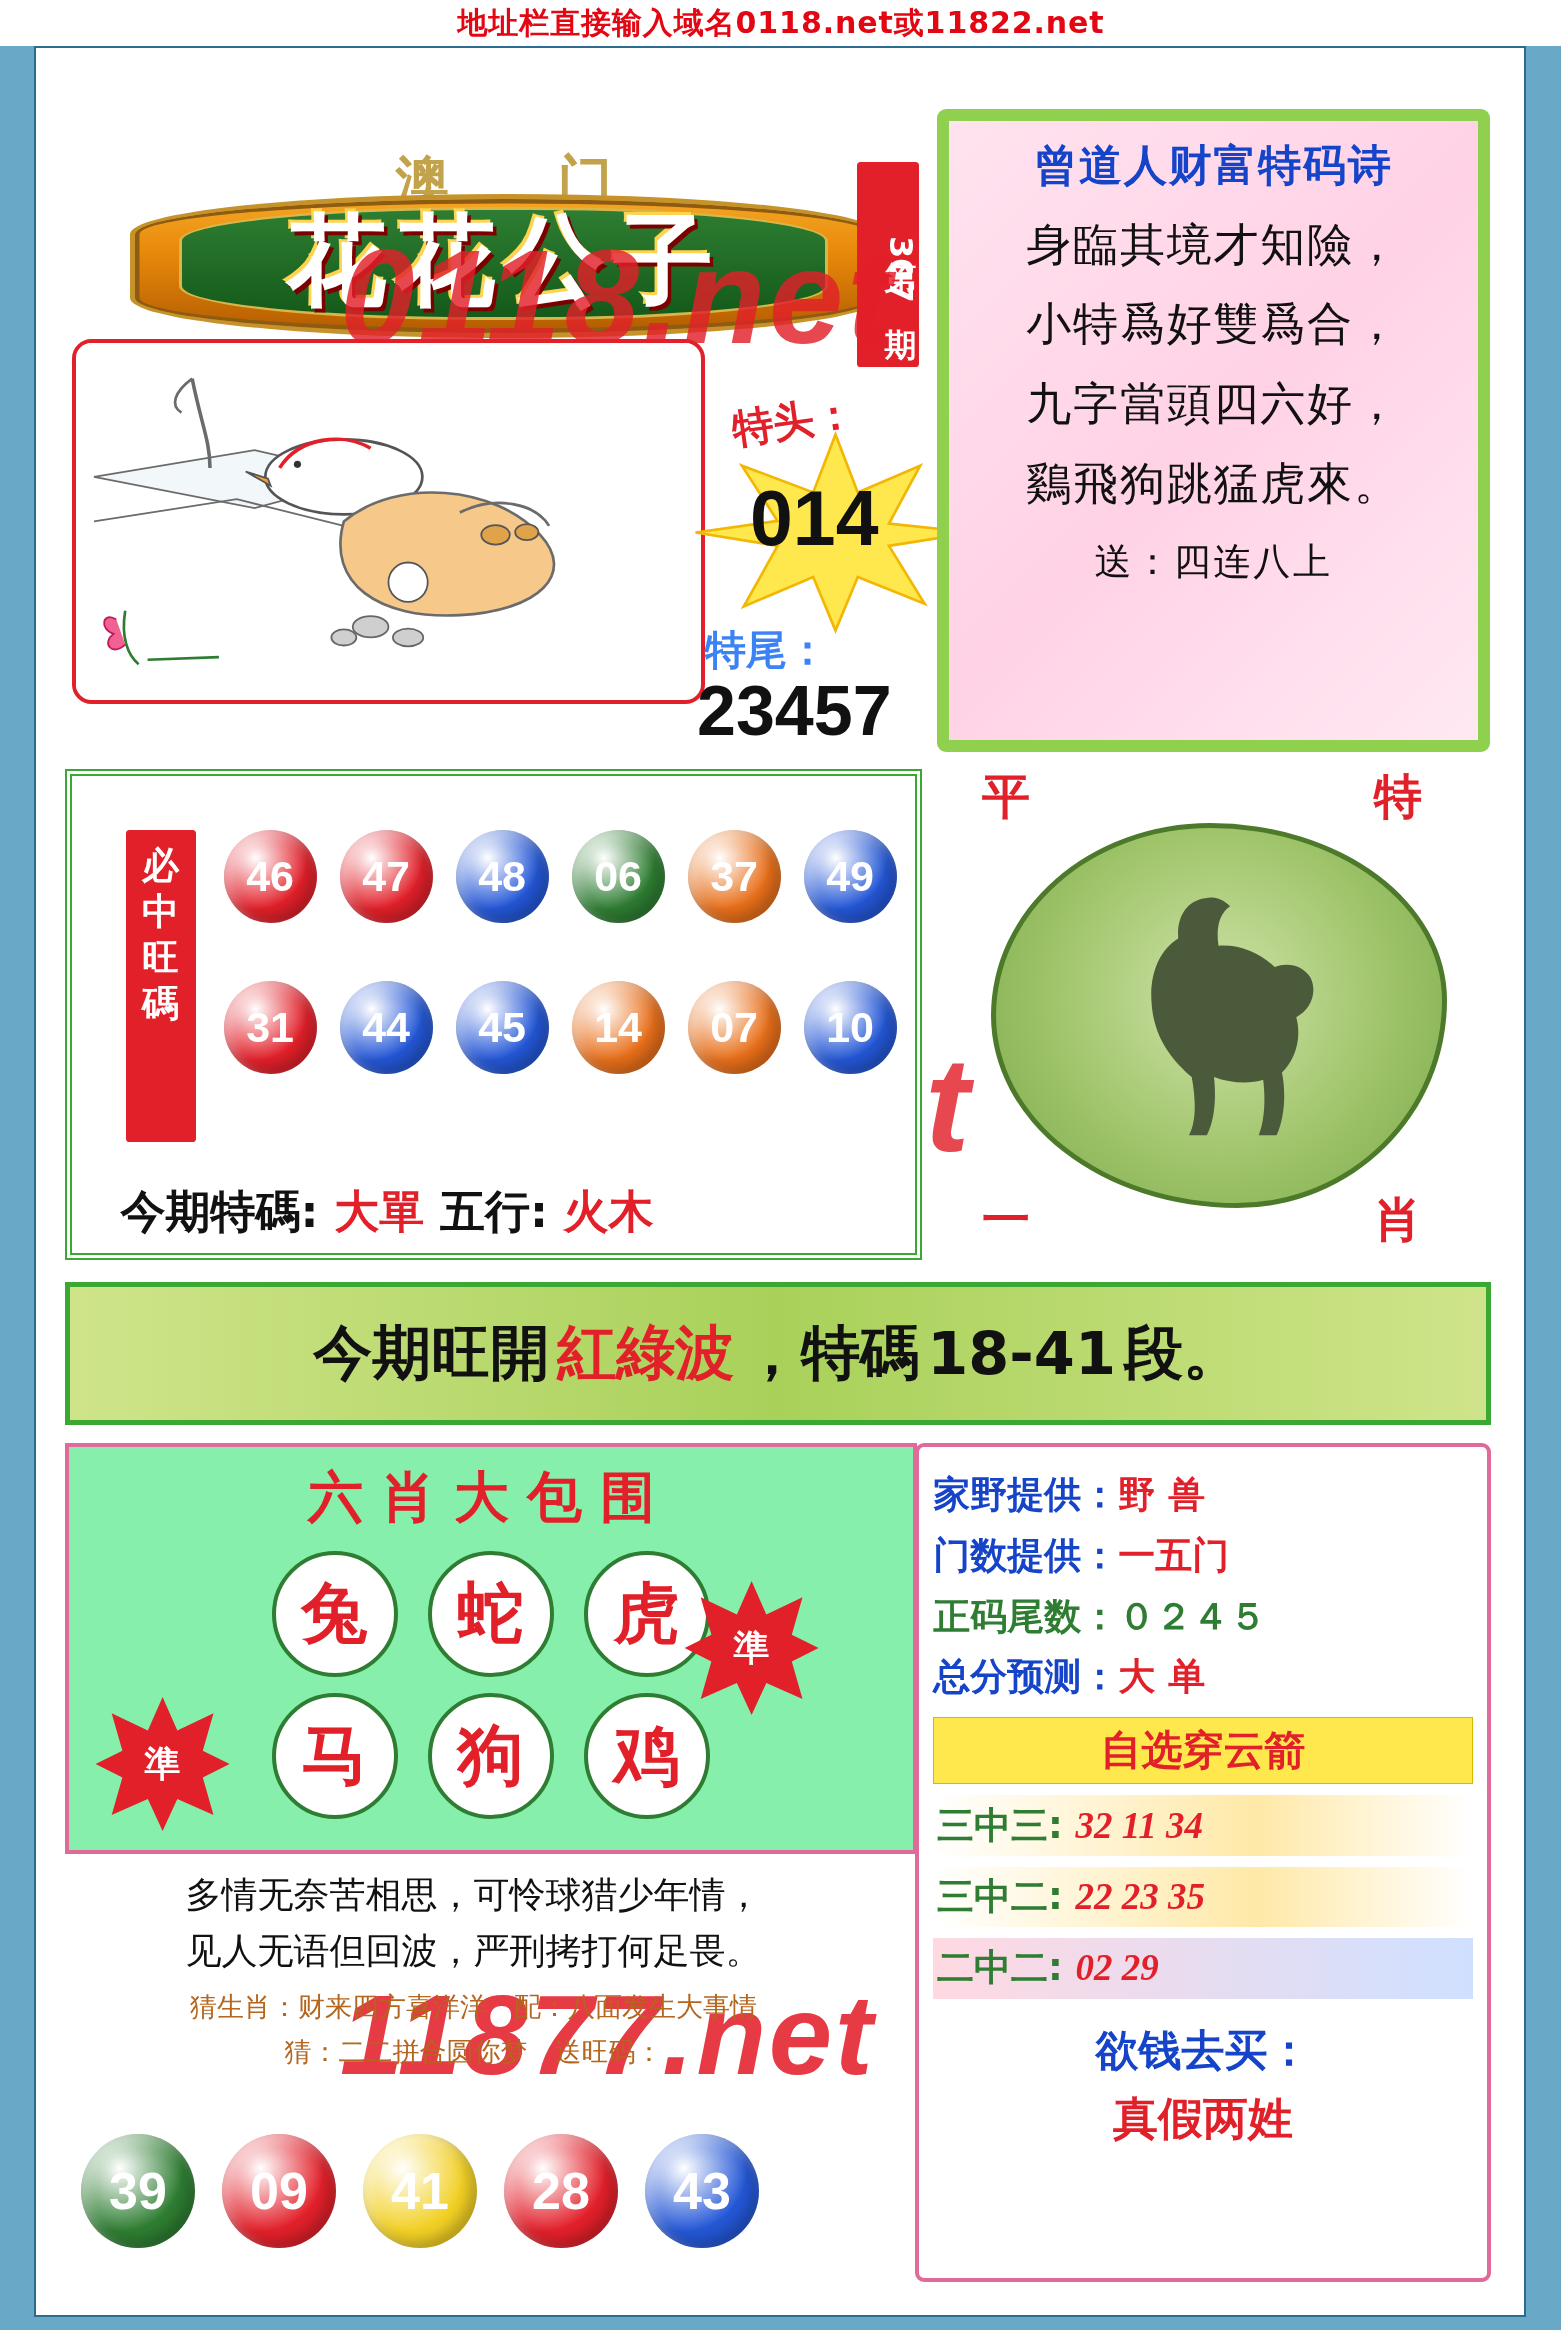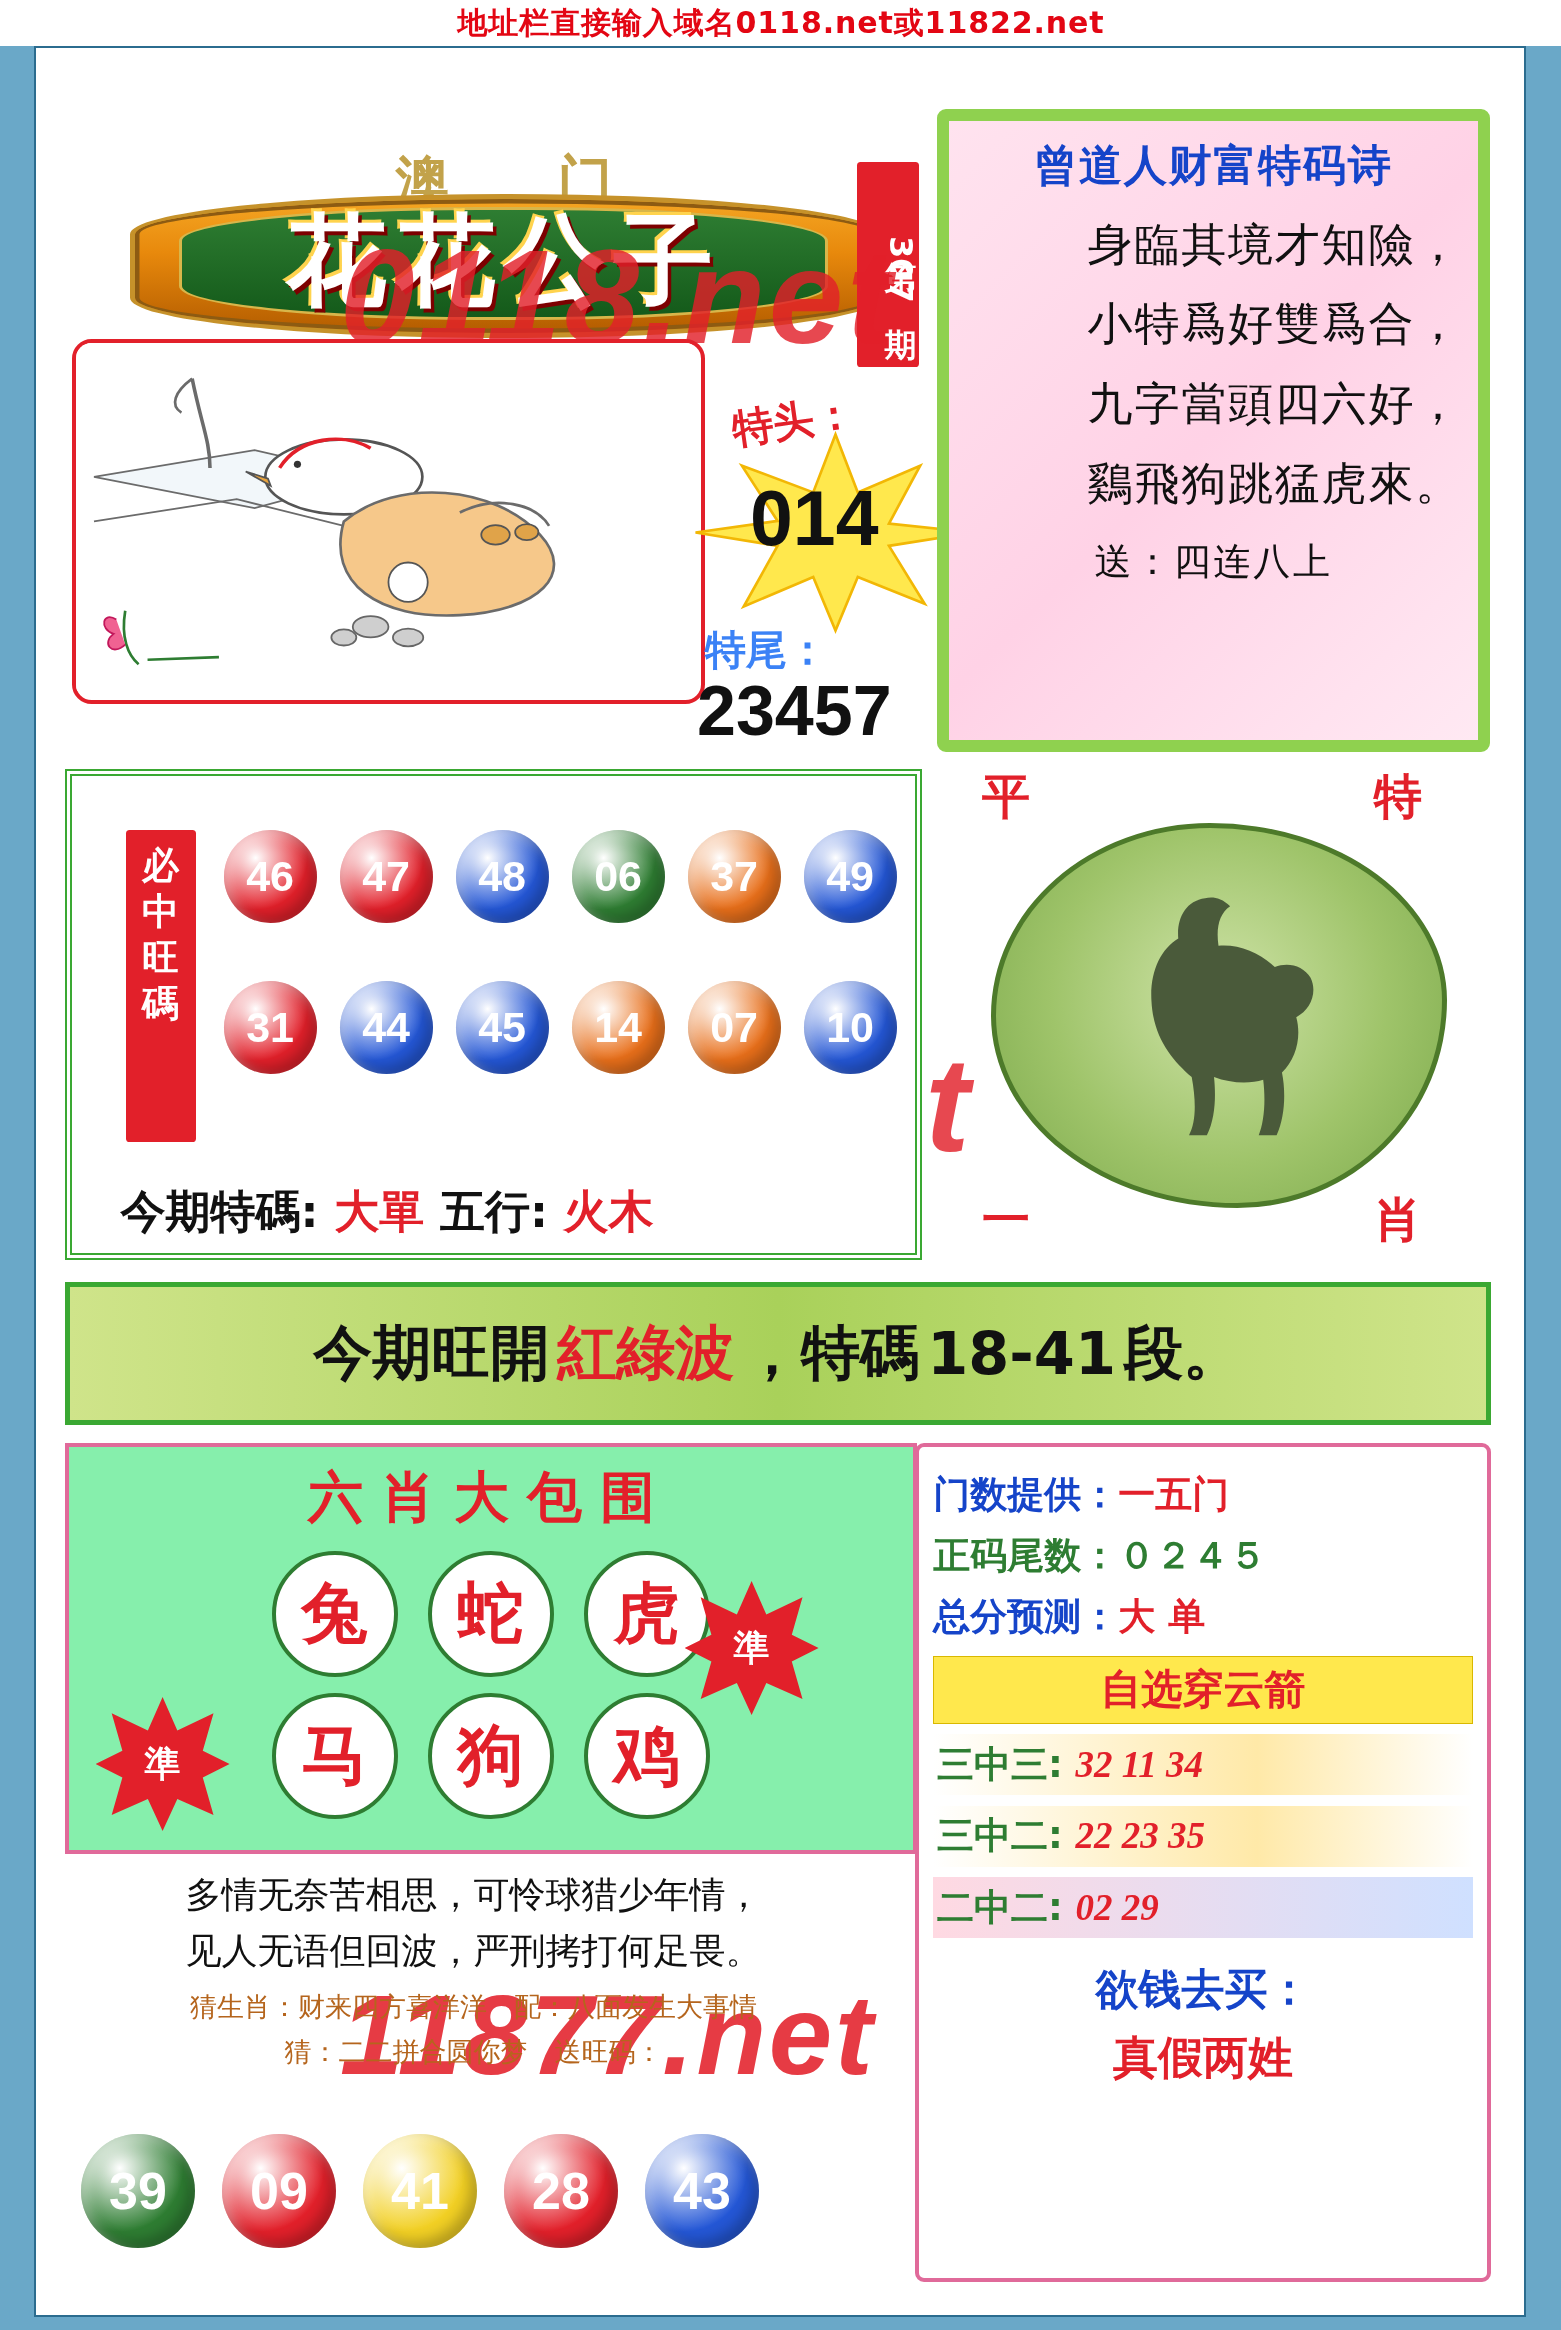--- a/index.html
+++ b/index.html
@@ -120,21 +120,21 @@
     border:12.5px solid #8fd14f;border-radius:9px;
     background:linear-gradient(135deg,#ffe3ef 0%,#ffd2e6 50%,#ffe9f3 100%);
     box-sizing:border-box;padding:12.5px 16px;
   }
   .poem-title{
     color:#1544c9;font-size:43px;font-weight:bold;text-align:center;
     letter-spacing:1.8px;margin-top:3.6px;
     font-family:"DejaVu Serif",serif;
   }
   .poem-line{
-    color:#111;font-size:45px;text-align:right;margin-top:19.6px;letter-spacing:1.8px;
+    color:#111;font-size:45px;text-align:center;margin-top:19.6px;letter-spacing:1.8px;
     font-family:"DejaVu Serif",serif;
   }
   .poem-foot{
     color:#111;font-size:37px;text-align:center;margin-top:23px;letter-spacing:2.7px;
     font-family:"DejaVu Serif",serif;
   }
 
   
   .num-panel{
     position:absolute;left:19.6px;top:714px;width:857px;height:491px;
@@ -383,20 +383,23 @@
   <div class="bot-balls" id="botballs">
         <div class="ball" style="background: radial-gradient(circle at 34% 30%, rgb(255, 255, 255) 0%, rgb(46, 125, 50) 58%, rgb(46, 125, 50) 100%);">39</div>
         <div class="ball" style="background: radial-gradient(circle at 34% 30%, rgb(255, 255, 255) 0%, rgb(226, 32, 42) 58%, rgb(226, 32, 42) 100%);">09</div>
         <div class="ball" style="background: radial-gradient(circle at 34% 30%, rgb(255, 255, 255) 0%, rgb(242, 208, 36) 58%, rgb(242, 208, 36) 100%);">41</div>
         <div class="ball" style="background: radial-gradient(circle at 34% 30%, rgb(255, 255, 255) 0%, rgb(226, 32, 42) 58%, rgb(226, 32, 42) 100%);">28</div>
         <div class="ball" style="background: radial-gradient(circle at 34% 30%, rgb(255, 255, 255) 0%, rgb(36, 87, 214) 58%, rgb(36, 87, 214) 100%);">43</div>
       </div>
 
   <div class="info-box">
     <div class="info-line">
+      <span class="lab">家野提供：</span><span class="val">野 兽</span>
+    </div>
+    <div class="info-line">
       <span class="lab">门数提供：</span><span class="val">一五门</span>
     </div>
     <div class="info-line">
       <span class="valg">正码尾数：</span><span class="valg">０２４５</span>
     </div>
     <div class="info-line">
       <span class="lab">总分预测：</span><span class="val">大 单</span>
     </div>
 
     <div class="yellow-bar">自选穿云箭</div>

